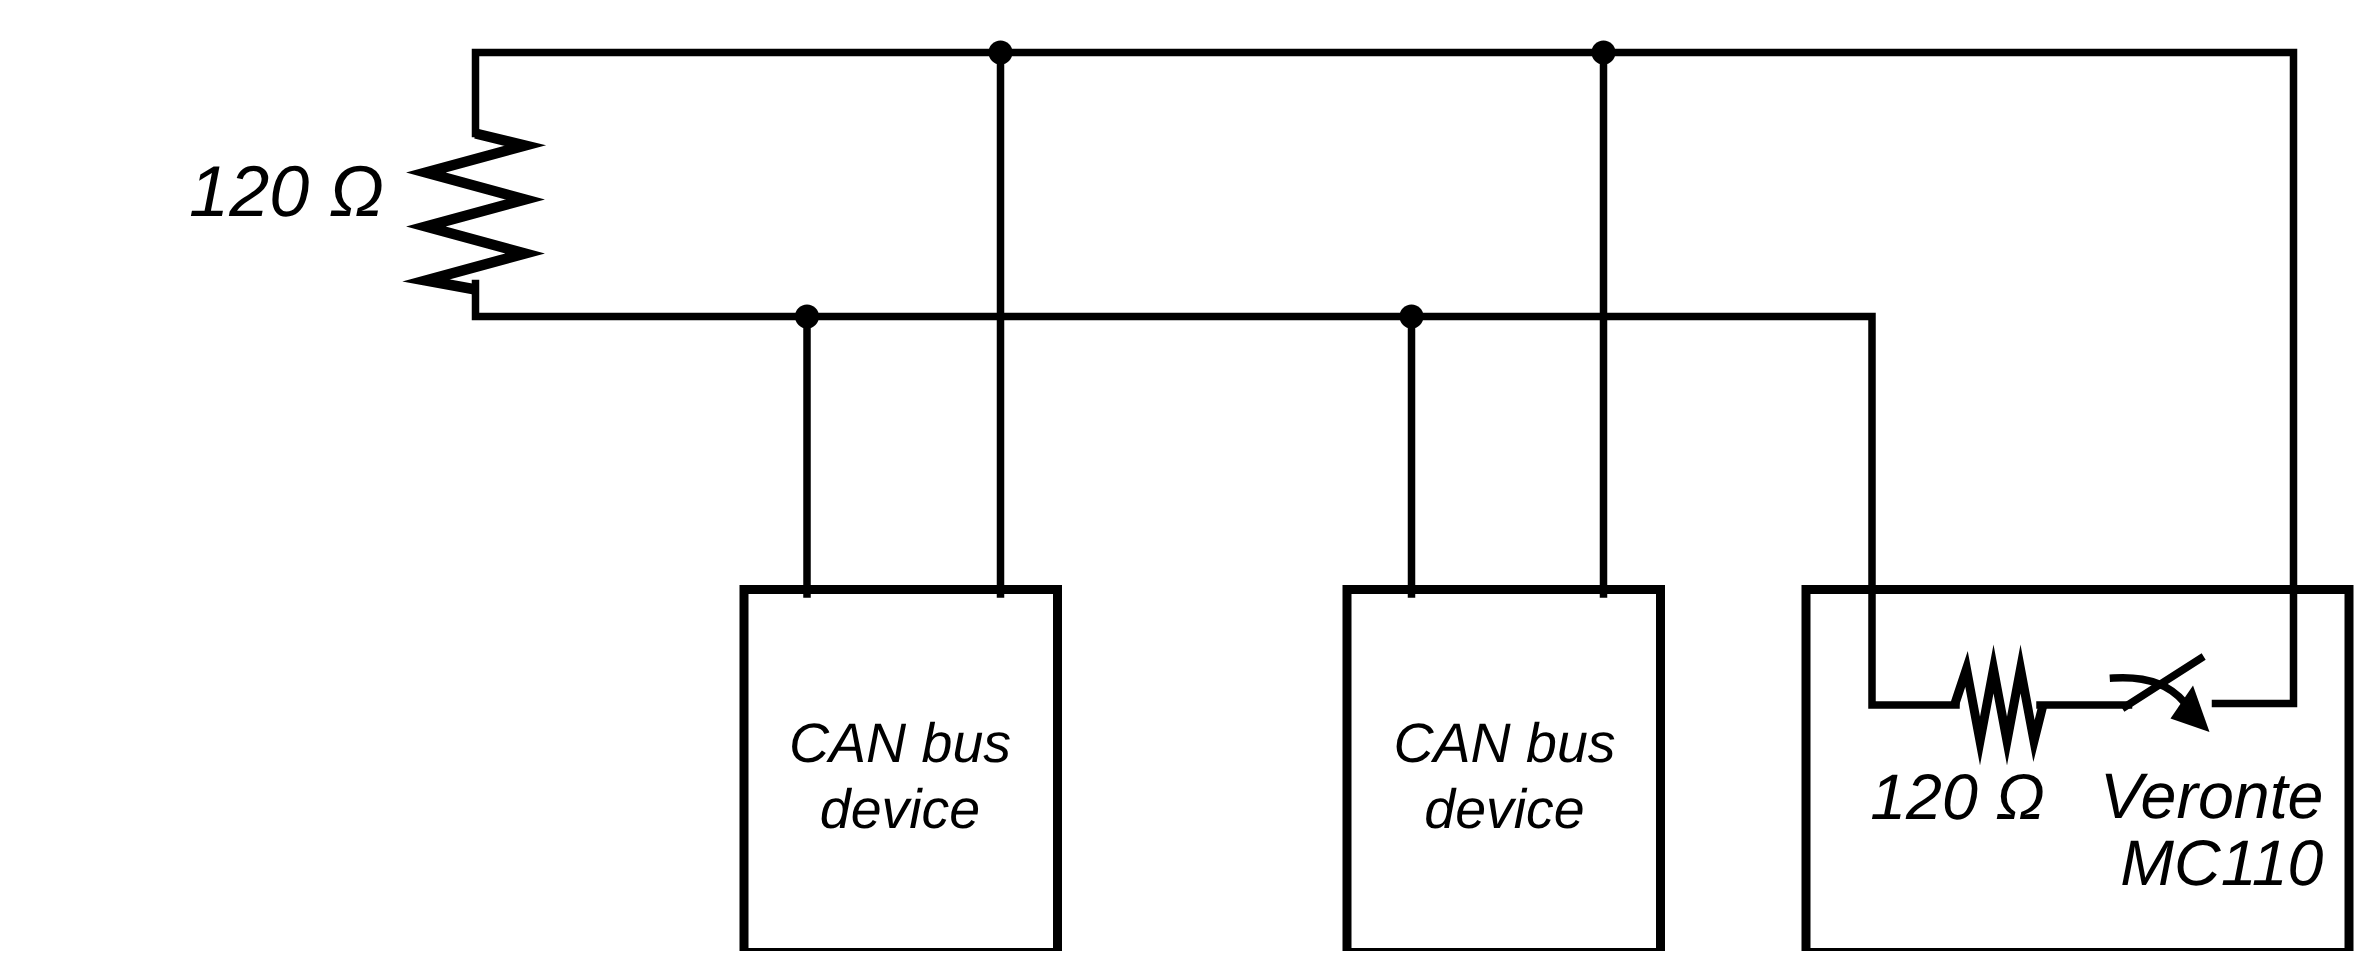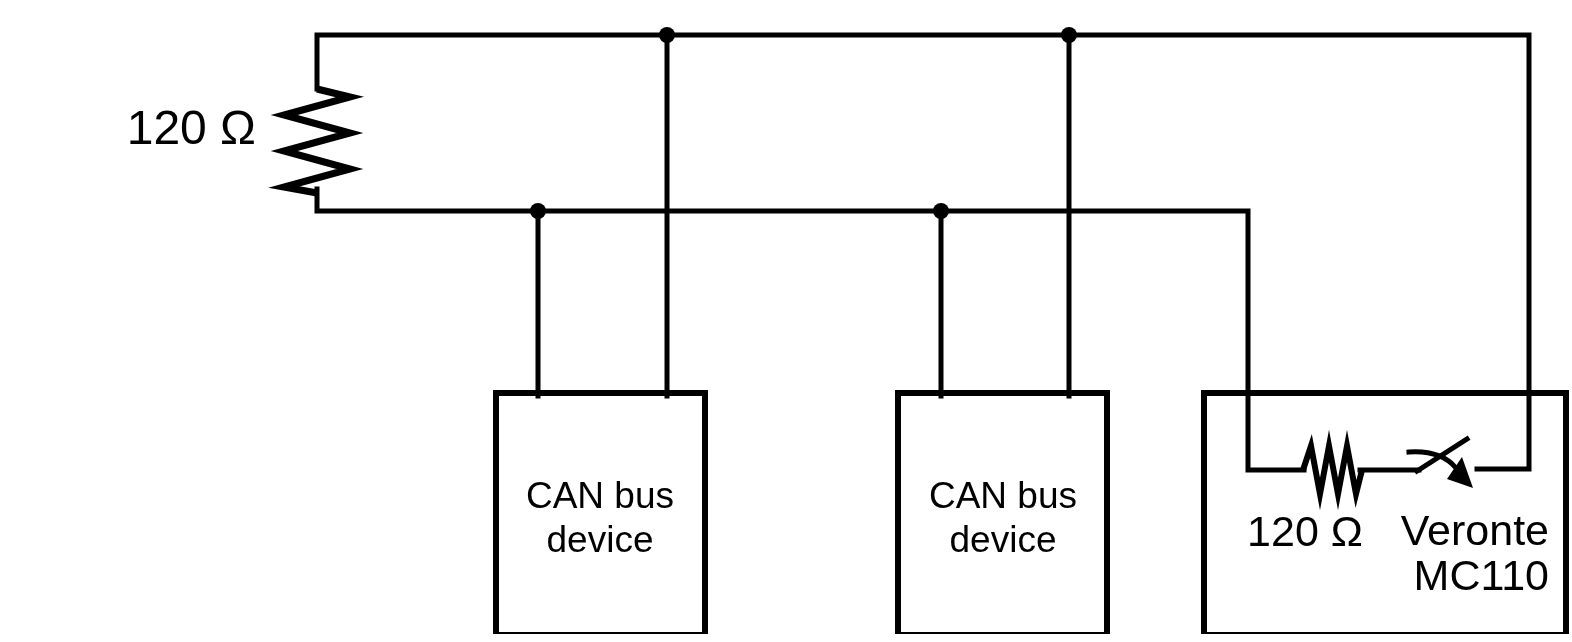--- a/index.html
+++ b/index.html
@@ -11,20 +11,21 @@
     margin: 0;
     padding: 0;
     background: var(--color-background);
   }
   .stage {
     position: relative;
     width: 1572px;
     height: 634px;
     overflow: hidden;
     background: var(--color-background);
+    font-style: italic;
   }
   svg { display: block; }
   .wire {
     stroke: var(--color-stroke);
     stroke-width: 5;
     fill: none;
     stroke-linecap: square;
     stroke-linejoin: miter;
   }
   .zigzag-large {

